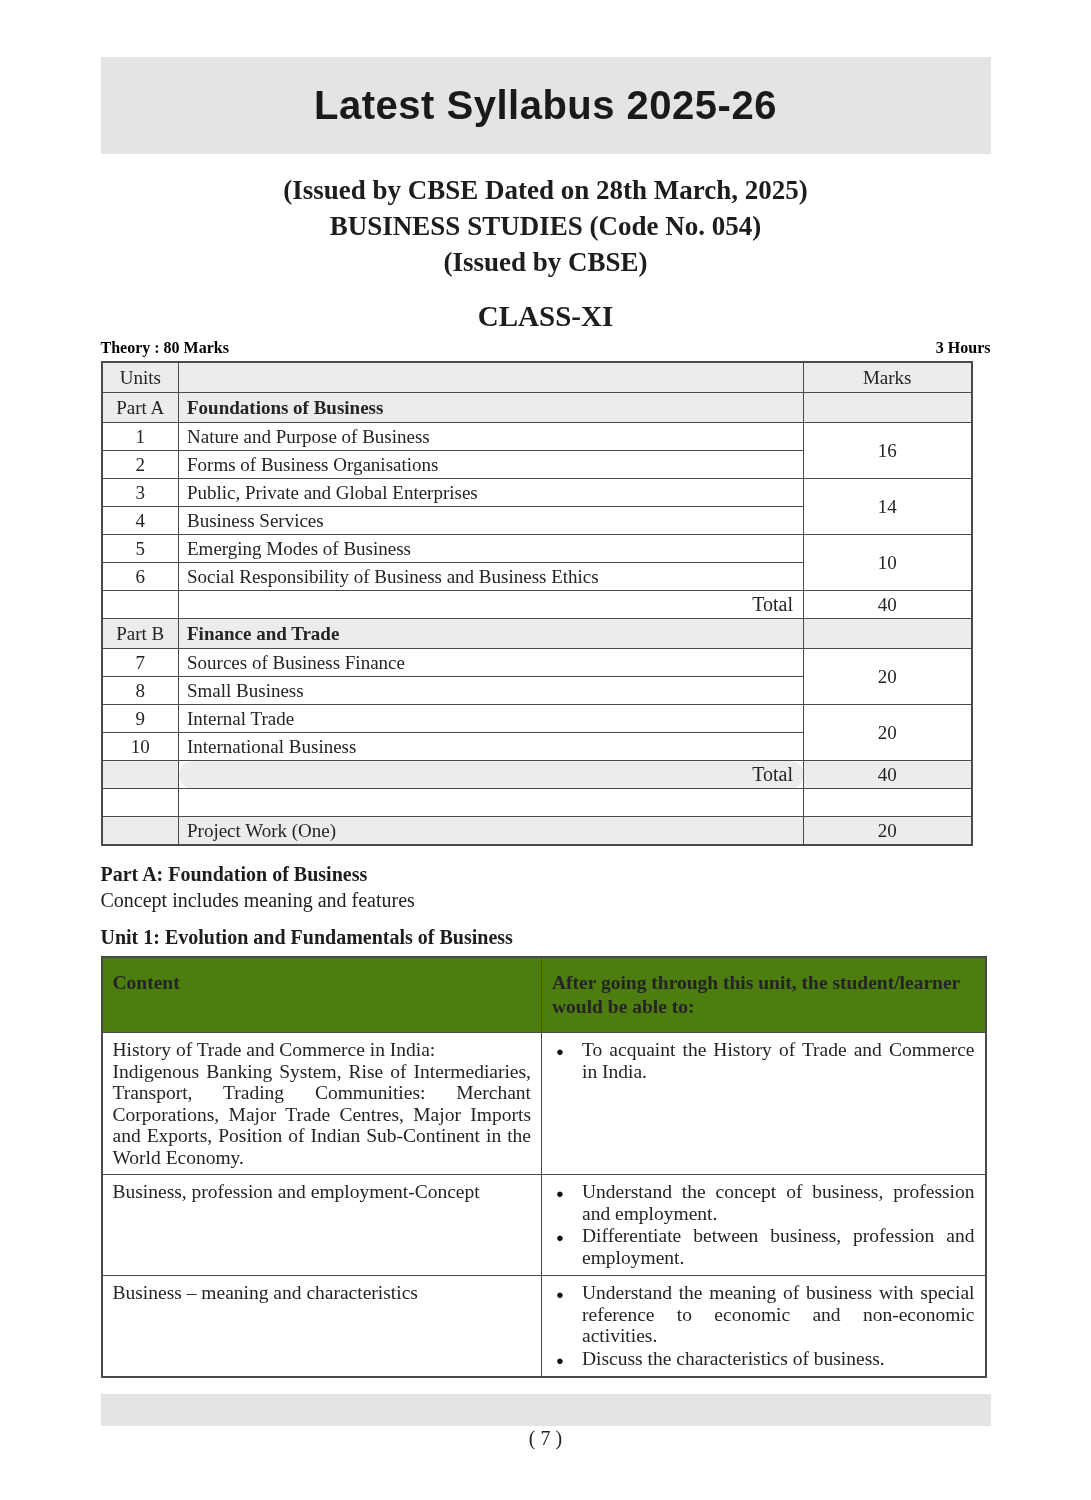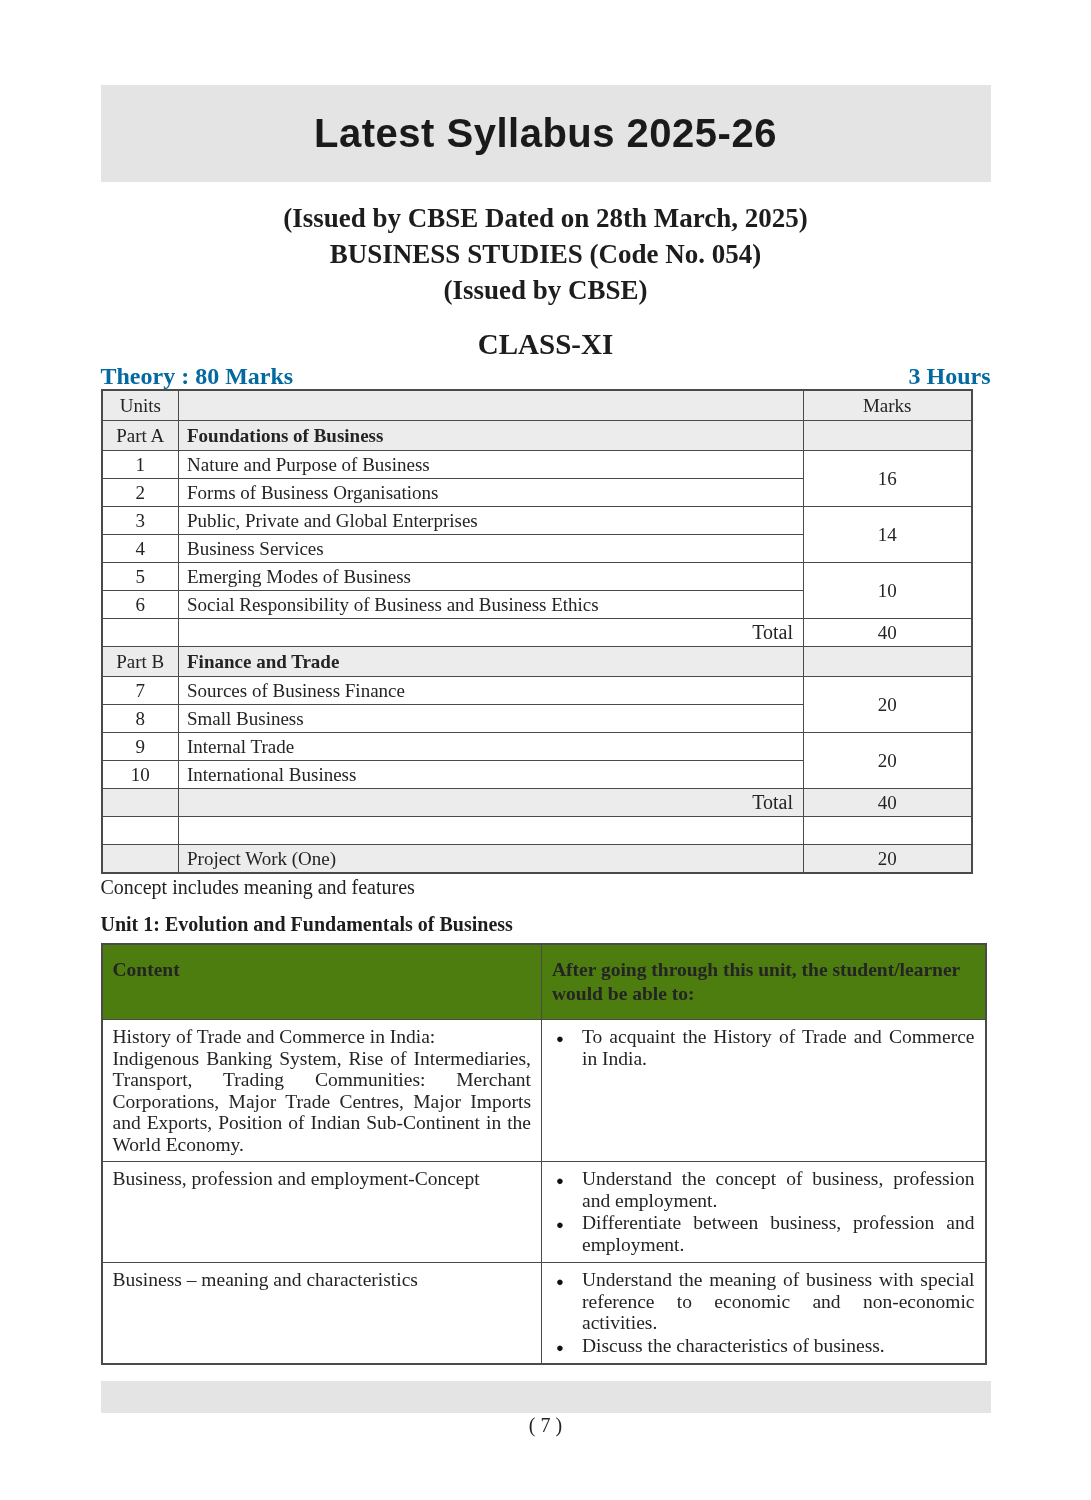--- a/index.html
+++ b/index.html
@@ -6,51 +6,51 @@
   html, body { background: #ffffff; }
   body {
     width: 1091px; height: 1500px; margin: 0 auto; overflow: hidden;
     font-family: "Liberation Serif", "DejaVu Serif", serif;
     color: #222;
   }
   .content { width: 890px; margin: 0 auto; }
 
   
   .banner {
-    margin-top: 85px; height: 97px; background: #e4e4e4;
+    margin-top: 57px; height: 97px; background: #e4e4e4;
     display: flex; align-items: center; justify-content: center;
   }
   .banner-title {
     font-family: "Liberation Sans", "DejaVu Sans", sans-serif;
     font-weight: bold; font-size: 40px; color: #1a1a1a; letter-spacing: 0.5px;
   }
 
   
   .subhead { text-align: center; margin-top: 18px; }
   .subhead .line { font-size: 27px; font-weight: bold; line-height: 36px; color: #1d1d1d; }
   .class-line { text-align: center; font-size: 29px; font-weight: bold; margin-top: 18px; line-height: 36px; color: #1d1d1d; }
 
   
-  .marks-head { margin-top: 3px; position: relative; font-size: 24px; font-weight: bold; color: #0369a1; }
+  .marks-head { margin-top: 3px; position: relative; font-size: 16px; font-weight: bold; color: #000000; }
   .marks-head .row1 { display: flex; justify-content: space-between; line-height: 22px; }
   .marks-head .row2 { line-height: 22px; }
 
   
   table { border-collapse: collapse; table-layout: fixed; }
   .marks-table { width: 870px; margin-top: 2px; }
   .marks-table td {
     border: 1.5px solid #4a4a4a; font-size: 19px; line-height: 21px;
     padding: 3px 8px; vertical-align: middle; color: #242424;
   }
   .marks-table .c-units { width: 77px; text-align: center; }
   .marks-table .c-sub { width: 625px; text-align: left; }
   .marks-table .c-marks { width: 168px; text-align: center; }
   .marks-table tr.shade td { background: #ececec; }
   .marks-table td.bold { font-weight: bold; }
-  .marks-table td.total { text-align: right; padding-right: 10px; font-size: 20px; }
+  .marks-table td.total { text-align: right; padding-right: 10px; font-size: 20px; border-radius: 14px; }
   .marks-table tr.hdr td { padding: 4px 8px; }
   .marks-table tr.empty td { height: 28px; }
   .marks-table { border: 2.5px solid #4a4a4a; }
 
   
   .part-heading { margin-top: 16px; font-size: 20px; font-weight: bold; line-height: 25px; color: #1d1d1d; }
   .part-note { margin-top: 1px; font-size: 20px; line-height: 25px; }
   .unit-heading { margin-top: 12px; font-size: 20px; font-weight: bold; line-height: 25px; color: #1d1d1d; }
 
   
@@ -174,20 +174,21 @@
       <td class="c-marks"></td>
     </tr>
     <tr class="shade">
       <td class="c-units"></td>
       <td class="c-sub">Project Work (One)</td>
       <td class="c-marks">20</td>
     </tr>
   </tbody>
     </table>
 
+  <div class="part-heading">Part A: Foundation of Business</div>
   <div class="part-note">Concept includes meaning and features</div>
   <div class="unit-heading">Unit 1: Evolution and Fundamentals of Business</div>
 
   <table class="unit-table">
     <tbody>
         <tr class="hdr">
       <td class="c-content">Content</td>
       <td class="c-outcome">After going through this unit, the student/learner would be able to:</td>
     </tr>
     <tr>

